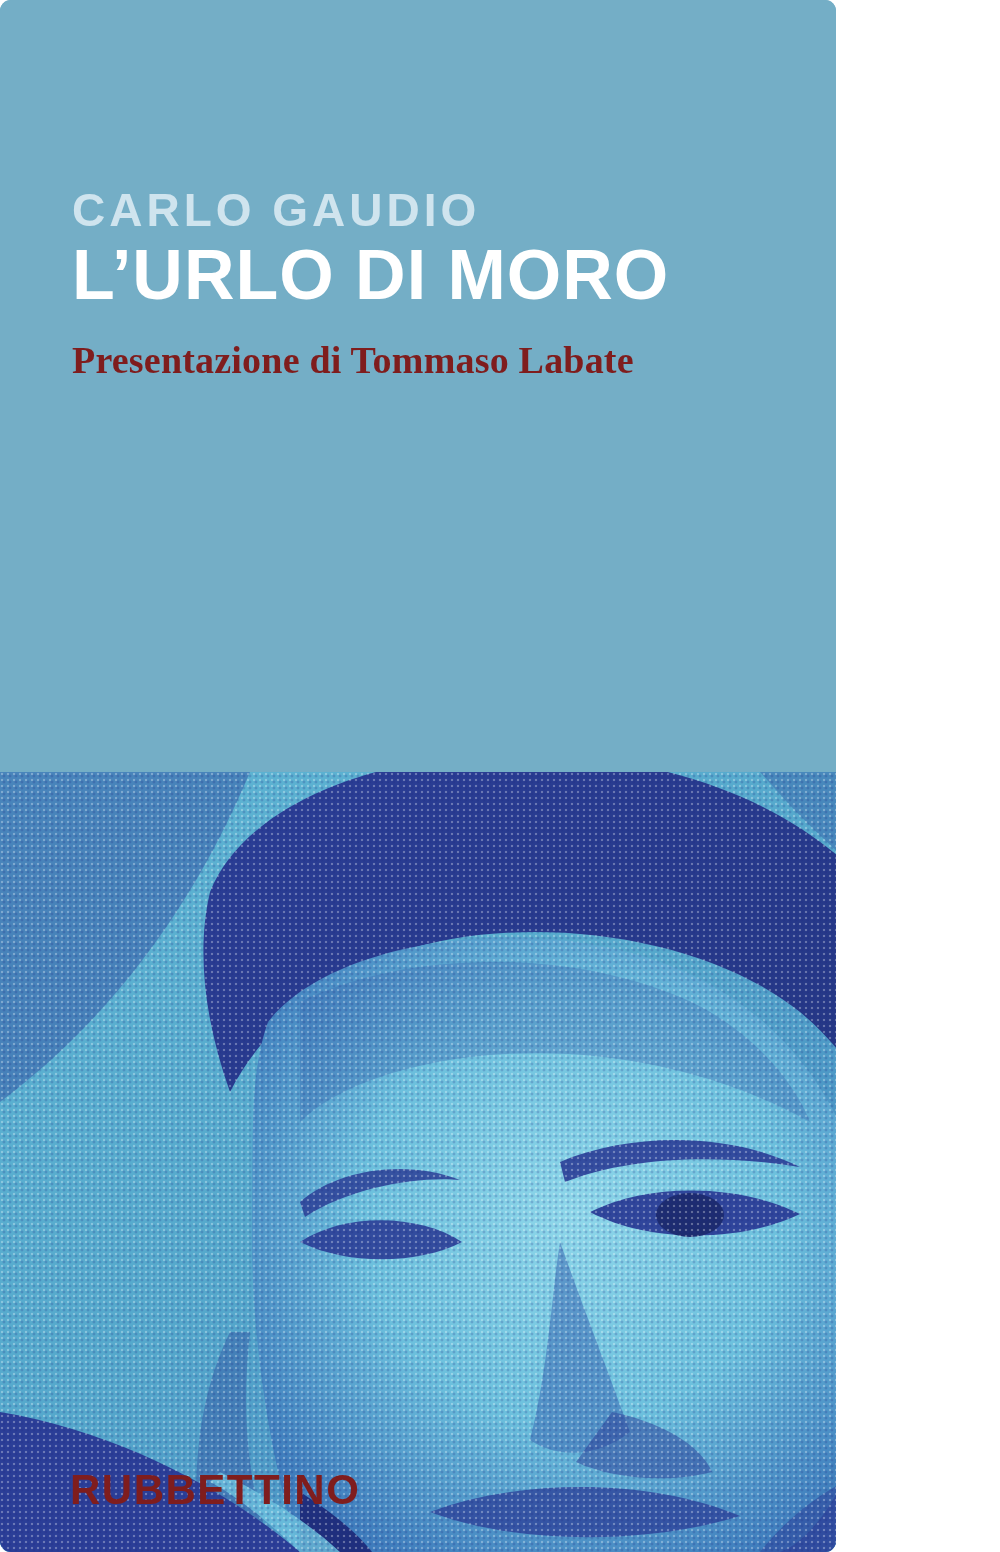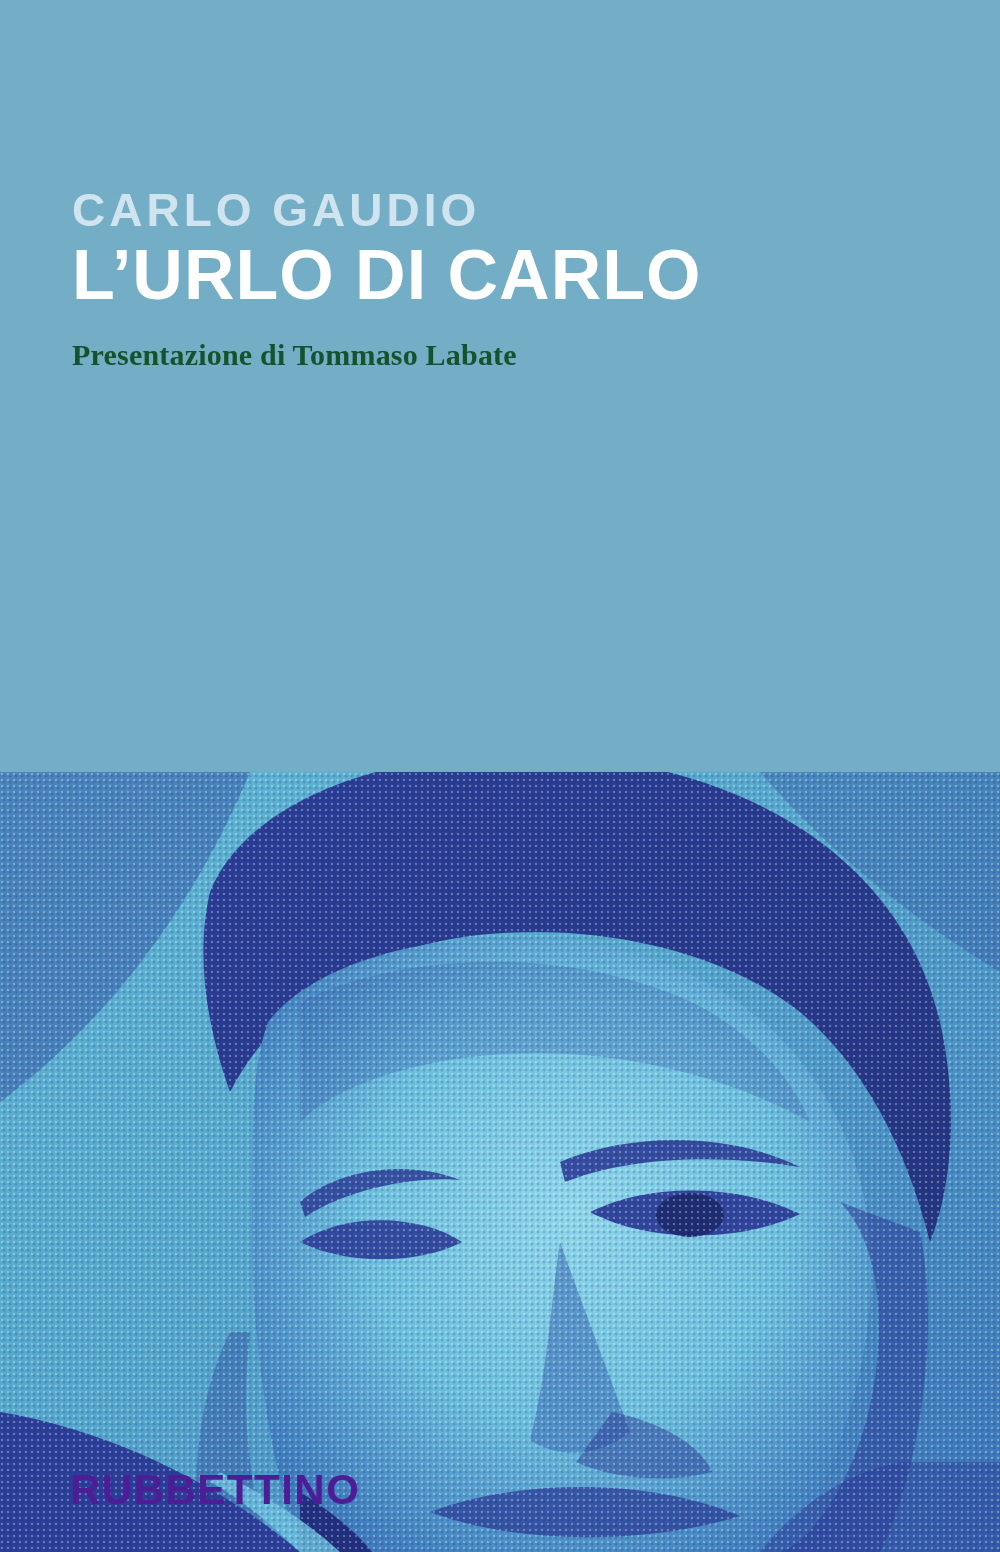--- a/index.html
+++ b/index.html
@@ -2,25 +2,26 @@
 <html><head>
 <meta charset="utf-8">
 <style>
   html, body {
     margin: 0;
     padding: 0;
     background: #ffffff;
   }
   .cover {
     position: relative;
-    width: 1000px;
+    width: 836px;
     height: 1552px;
     overflow: hidden;
     background: #74aec6;
     font-family: "Liberation Sans", sans-serif;
+    border-radius: 11px;
   }
 
   
   .top-field {
     position: absolute;
     left: 0; top: 0;
     width: 1000px;
     height: 772px;
     background: #74aec6;
   }
@@ -51,23 +52,23 @@
   .subtitle {
     font-size: 54px;
     font-weight: bold;
     color: #2a3f95;
     line-height: 1.14;
     margin: 0 0 30px 0;
     max-width: 740px;
   }
   .presentation {
     font-family: "Liberation Serif", serif;
-    font-size: 30px;
-    font-weight: bold;
-    color: #14532d;
+    font-size: 38px;
+    font-weight: bold;
+    color: #7f1d1d;
     letter-spacing: 0.2px;
     margin: 0;
   }
 
   
   .portrait {
     position: absolute;
     left: 0;
     top: 772px;
     width: 1000px;
@@ -105,34 +106,34 @@
   }
 
   
   .publisher {
     position: absolute;
     left: 70px;
     bottom: 38px;
     font-size: 42px;
     font-weight: bold;
     letter-spacing: 1.5px;
-    color: #4c1d95;
+    color: #7f1d1d;
     font-family: "Liberation Sans", sans-serif;
   }
 </style>
 </head>
 <body>
 
 <div class="cover">
 
   <div class="top-field"></div>
 
   <div class="text-block">
     <div class="author">CARLO GAUDIO</div>
-    <div class="title">L’URLO DI CARLO</div>
+    <div class="title">L’URLO DI MORO</div>
     <div class="presentation">Presentazione di Tommaso Labate</div>
   </div>
 
   <div class="portrait">
     <svg viewBox="0 0 1000 780" preserveAspectRatio="none" aria-hidden="true">
       <defs>
         <linearGradient id="bgGrad" x1="0" y1="0" x2="1" y2="1">
           <stop offset="0%" stop-color="#5fb6d4"></stop>
           <stop offset="45%" stop-color="#55a8cc"></stop>
           <stop offset="100%" stop-color="#3b74b8"></stop>

